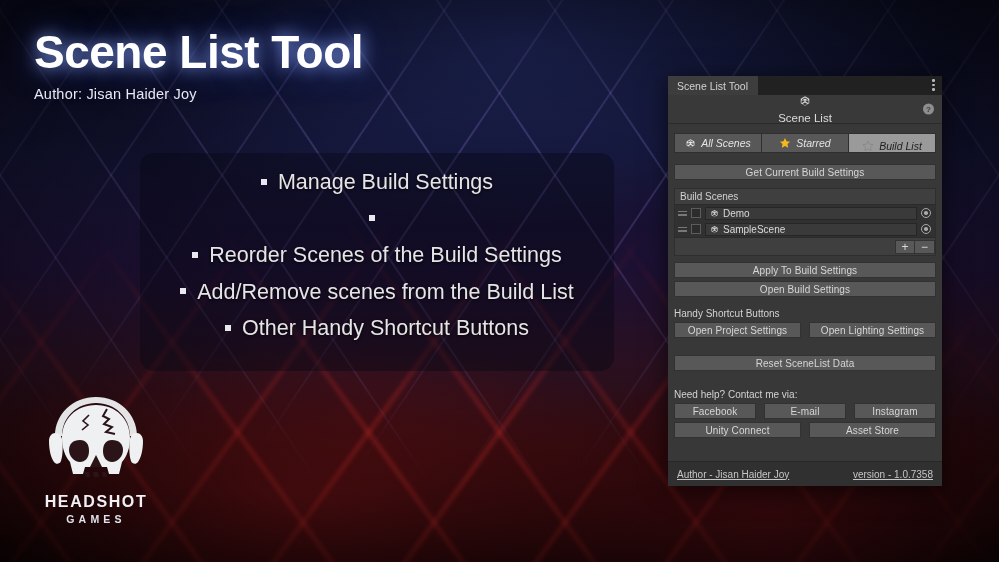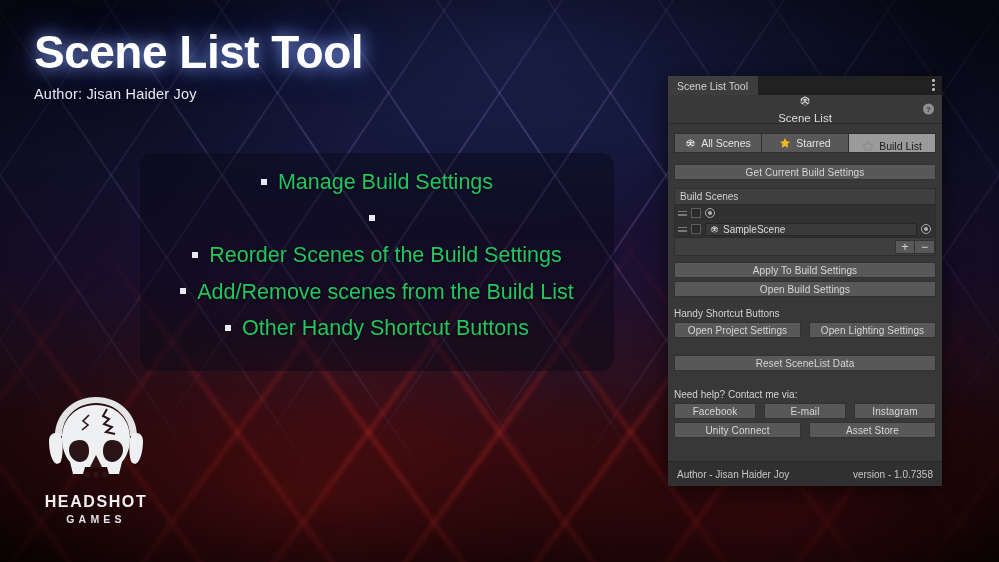--- a/index.html
+++ b/index.html
@@ -100,21 +100,21 @@
   #feature-list {
     position: absolute;
     left: 140px; top: 172px;
     width: 474px;
     z-index: 6;
     list-style: none;
     text-align: center;
   }
   #feature-list li {
     font-size: 21.5px;
-    color: #22c55e;
+    color: #e5e5e5;
     line-height: 1.0;
     margin-bottom: 15px;
     white-space: nowrap;
     text-shadow: 0 1px 3px rgba(0,0,0,0.7);
   }
   #feature-list li .bullet {
     display: inline-block;
     width: 6px; height: 6px;
     background: #e8e8f0;
     vertical-align: middle;
@@ -193,21 +193,21 @@
     width: 11px; height: 11px; border-radius: 50%;
     background: #8e8e8e; color: #3a3a3a;
     font-size: 8px; font-weight: bold;
     display: flex; align-items: center; justify-content: center;
     line-height: 1;
   }
 
   .unity-body { padding: 0 6px; flex: 1 1 auto; display: flex; flex-direction: column; }
 
   
-  #mode-tabs { display: flex; margin: 9px 0 0 0; }
+  #mode-tabs { display: flex; margin: 9px 0 0 0; font-style: italic; }
   .mode-tab {
     flex: 1;
     height: 20px;
     background: #585858;
     border: 1px solid #2f2f2f;
     display: flex; align-items: center; justify-content: center;
     gap: 5px;
     font-size: 10.5px; color: #e4e4e4;
   }
   .mode-tab + .mode-tab { border-left: none; }
@@ -277,20 +277,21 @@
   #window-spacer { flex: 1 1 auto; }
 
   #window-footer {
     height: 19px;
     background: #303030;
     border-top: 1px solid #272727;
     display: flex; align-items: center; justify-content: space-between;
     padding: 12px 9px;
     font-size: 10px; color: #c6c6c6;
     flex: 0 0 auto;
+    text-decoration: underline;
   }
 </style>
 </head>
 <body>
 
 <div id="bg-root">
   <div class="bg-base"></div>
   <div class="bg-diag-a"></div>
   <div class="bg-diag-b"></div>
   <div class="bg-diag-red-a"></div>
@@ -382,20 +383,26 @@
     <div id="build-scenes-box">
       <div id="build-scenes-header">Build Scenes</div>
       <div id="scene-rows">
 
         <div class="scene-row">
           <span class="drag-handle">
               <i></i>
               <i></i>
             </span>
           <span class="row-checkbox"></span>
+          <span class="scene-field">
+            <svg width="9" height="9" viewBox="0 0 24 24">
+              <path d="M12 2.6 20.5 7.4v9.2L12 21.4 3.5 16.6V7.4zM12 5 6.2 8.4v1.9L12 6.9l5.8 3.4V8.4zM5 11.2v5.3l5.7-3.3v-2zM19 11.2l-5.7 0v2l5.7 3.3zM7.2 17.8 12 20.6l4.8-2.8-4.8-2.7z" fill="#cfcfcf"></path>
+            </svg>
+            <span>Demo</span>
+          </span>
           <span class="picker-dot"></span>
         </div>
 
         <div class="scene-row">
           <span class="drag-handle">
               <i></i>
               <i></i>
             </span>
           <span class="row-checkbox"></span>
           <span class="scene-field">

